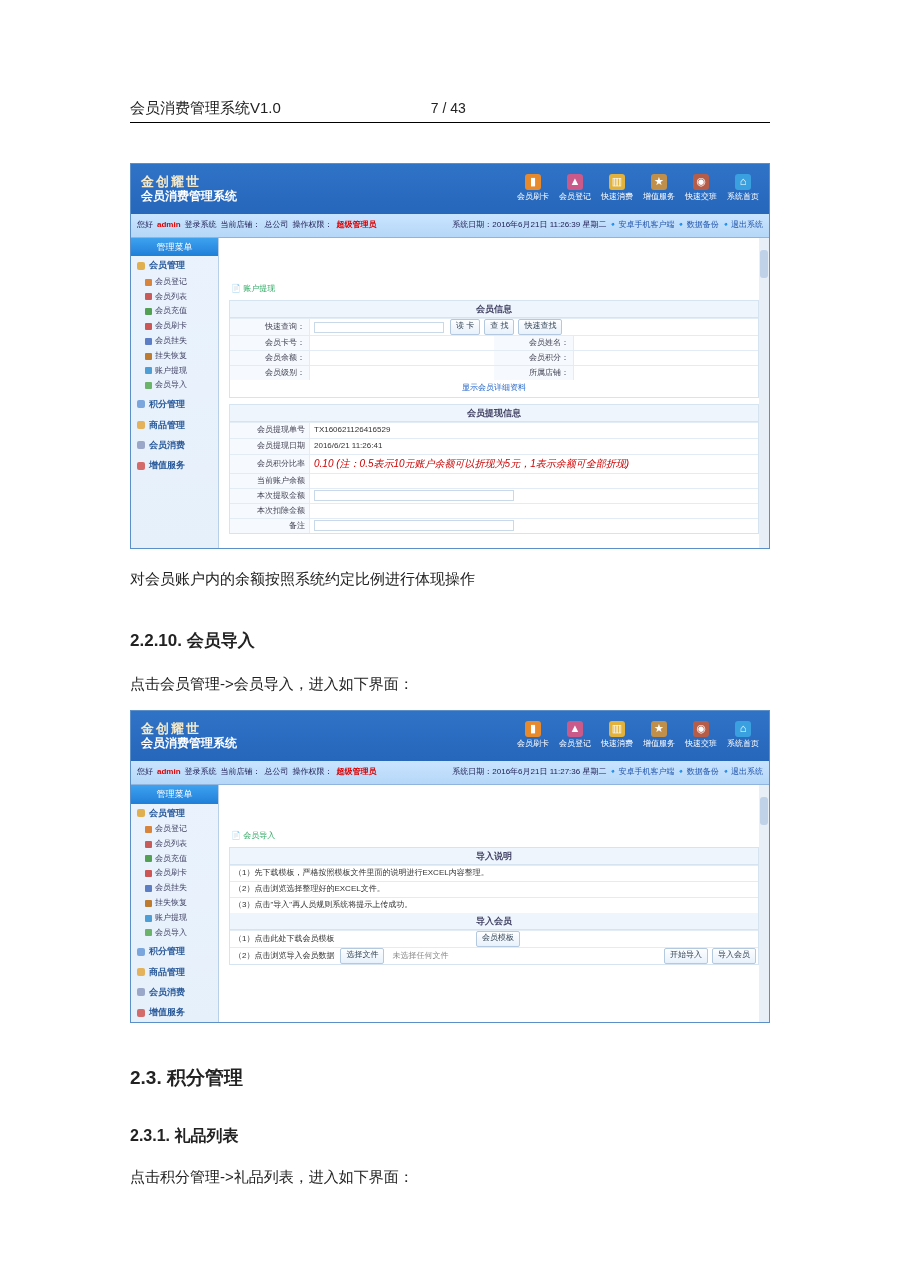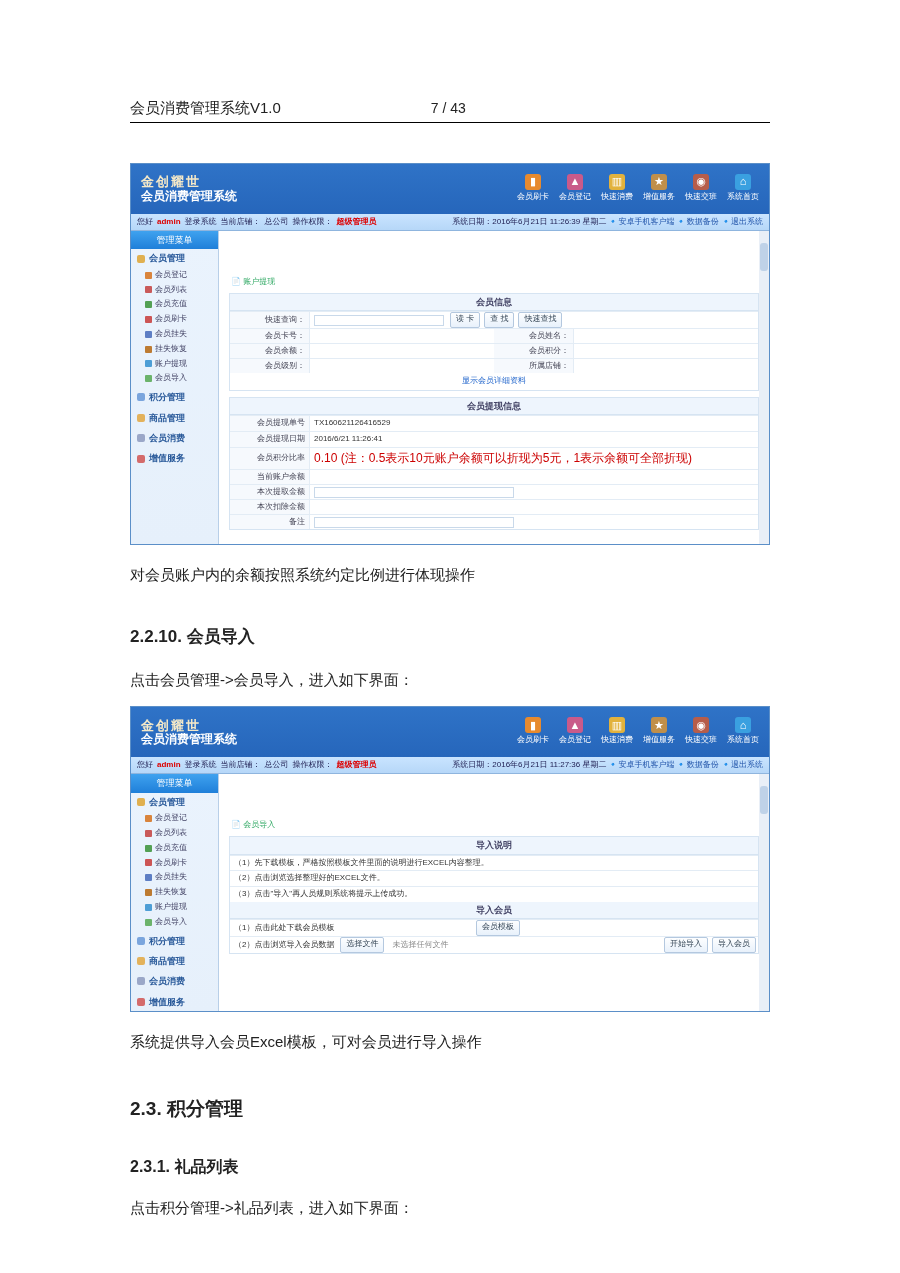--- a/index.html
+++ b/index.html
@@ -62,21 +62,21 @@
     display: flex; flex-direction: column; align-items: center; gap: 1px;
     font-size: 8px;
   }
   .shot .headicons .hi .ico {
     width: 16px; height: 16px; border-radius: 3px;
     display:flex;align-items:center;justify-content:center;
     font-size:11px;
   }
   .shot .subhdr {
     background: linear-gradient(#c9e4ff, #b6d7f8);
-    height: 17px;
+    height: 24px;
     border-bottom: 1px solid #8fb5de;
     display: flex; align-items: center; justify-content: space-between;
     padding: 0 6px;
     font-size: 8px;
     color: #225;
   }
   .shot .subhdr .left span { margin-right: 4px; }
   .shot .body {
     display: flex;
     min-height: 190px;
@@ -137,21 +137,21 @@
   }
   .pval{flex:1;padding:1px 4px;}
   .pinput{
     background:#fff;border:1px solid #c9d9ea;height:11px;flex:1;max-width:130px;margin:1px 4px;
   }
   .pbtn{
     display:inline-block;border:1px solid #b4c8df;background:linear-gradient(#fdfeff,#e8f1fb);
     padding:0 5px;font-size:8px;color:#345;margin:0 2px;height:16px;line-height:12px;
     border-radius:2px;
   }
-  .pnote{color:#c00;font-size:12px;}
+  .pnote{color:#c00;font-size:10px;font-style:italic;}
   .plink{color:#2266cc;text-align:center;display:block;padding:2px 0;font-size:8px;}
   .shot .scroll{
     position:absolute;right:0;top:0;bottom:0;width:10px;background:#e9eff7;
   }
   .shot .scroll::before{
     content:'';position:absolute;top:12px;left:1px;width:8px;height:28px;
     background:#bfd2e8;border-radius:3px;
   }
 </style>
 </head>
@@ -389,21 +389,20 @@
             <span style="flex:1"></span>
             <span class="pbtn">开始导入</span>
             <span class="pbtn">导入会员</span>
           </div>
         </div>
         <div class="scroll"></div>
       </div>
     </div>
   </div>
 
-  <div class="para">系统提供导入会员Excel模板，可对会员进行导入操作</div>
 
   <div class="h2">2.3. 积分管理</div>
 
   <div class="h4">2.3.1. 礼品列表</div>
 
   <div class="para">点击积分管理-&gt;礼品列表，进入如下界面：</div>
 
 </div>
 
 </body></html>

